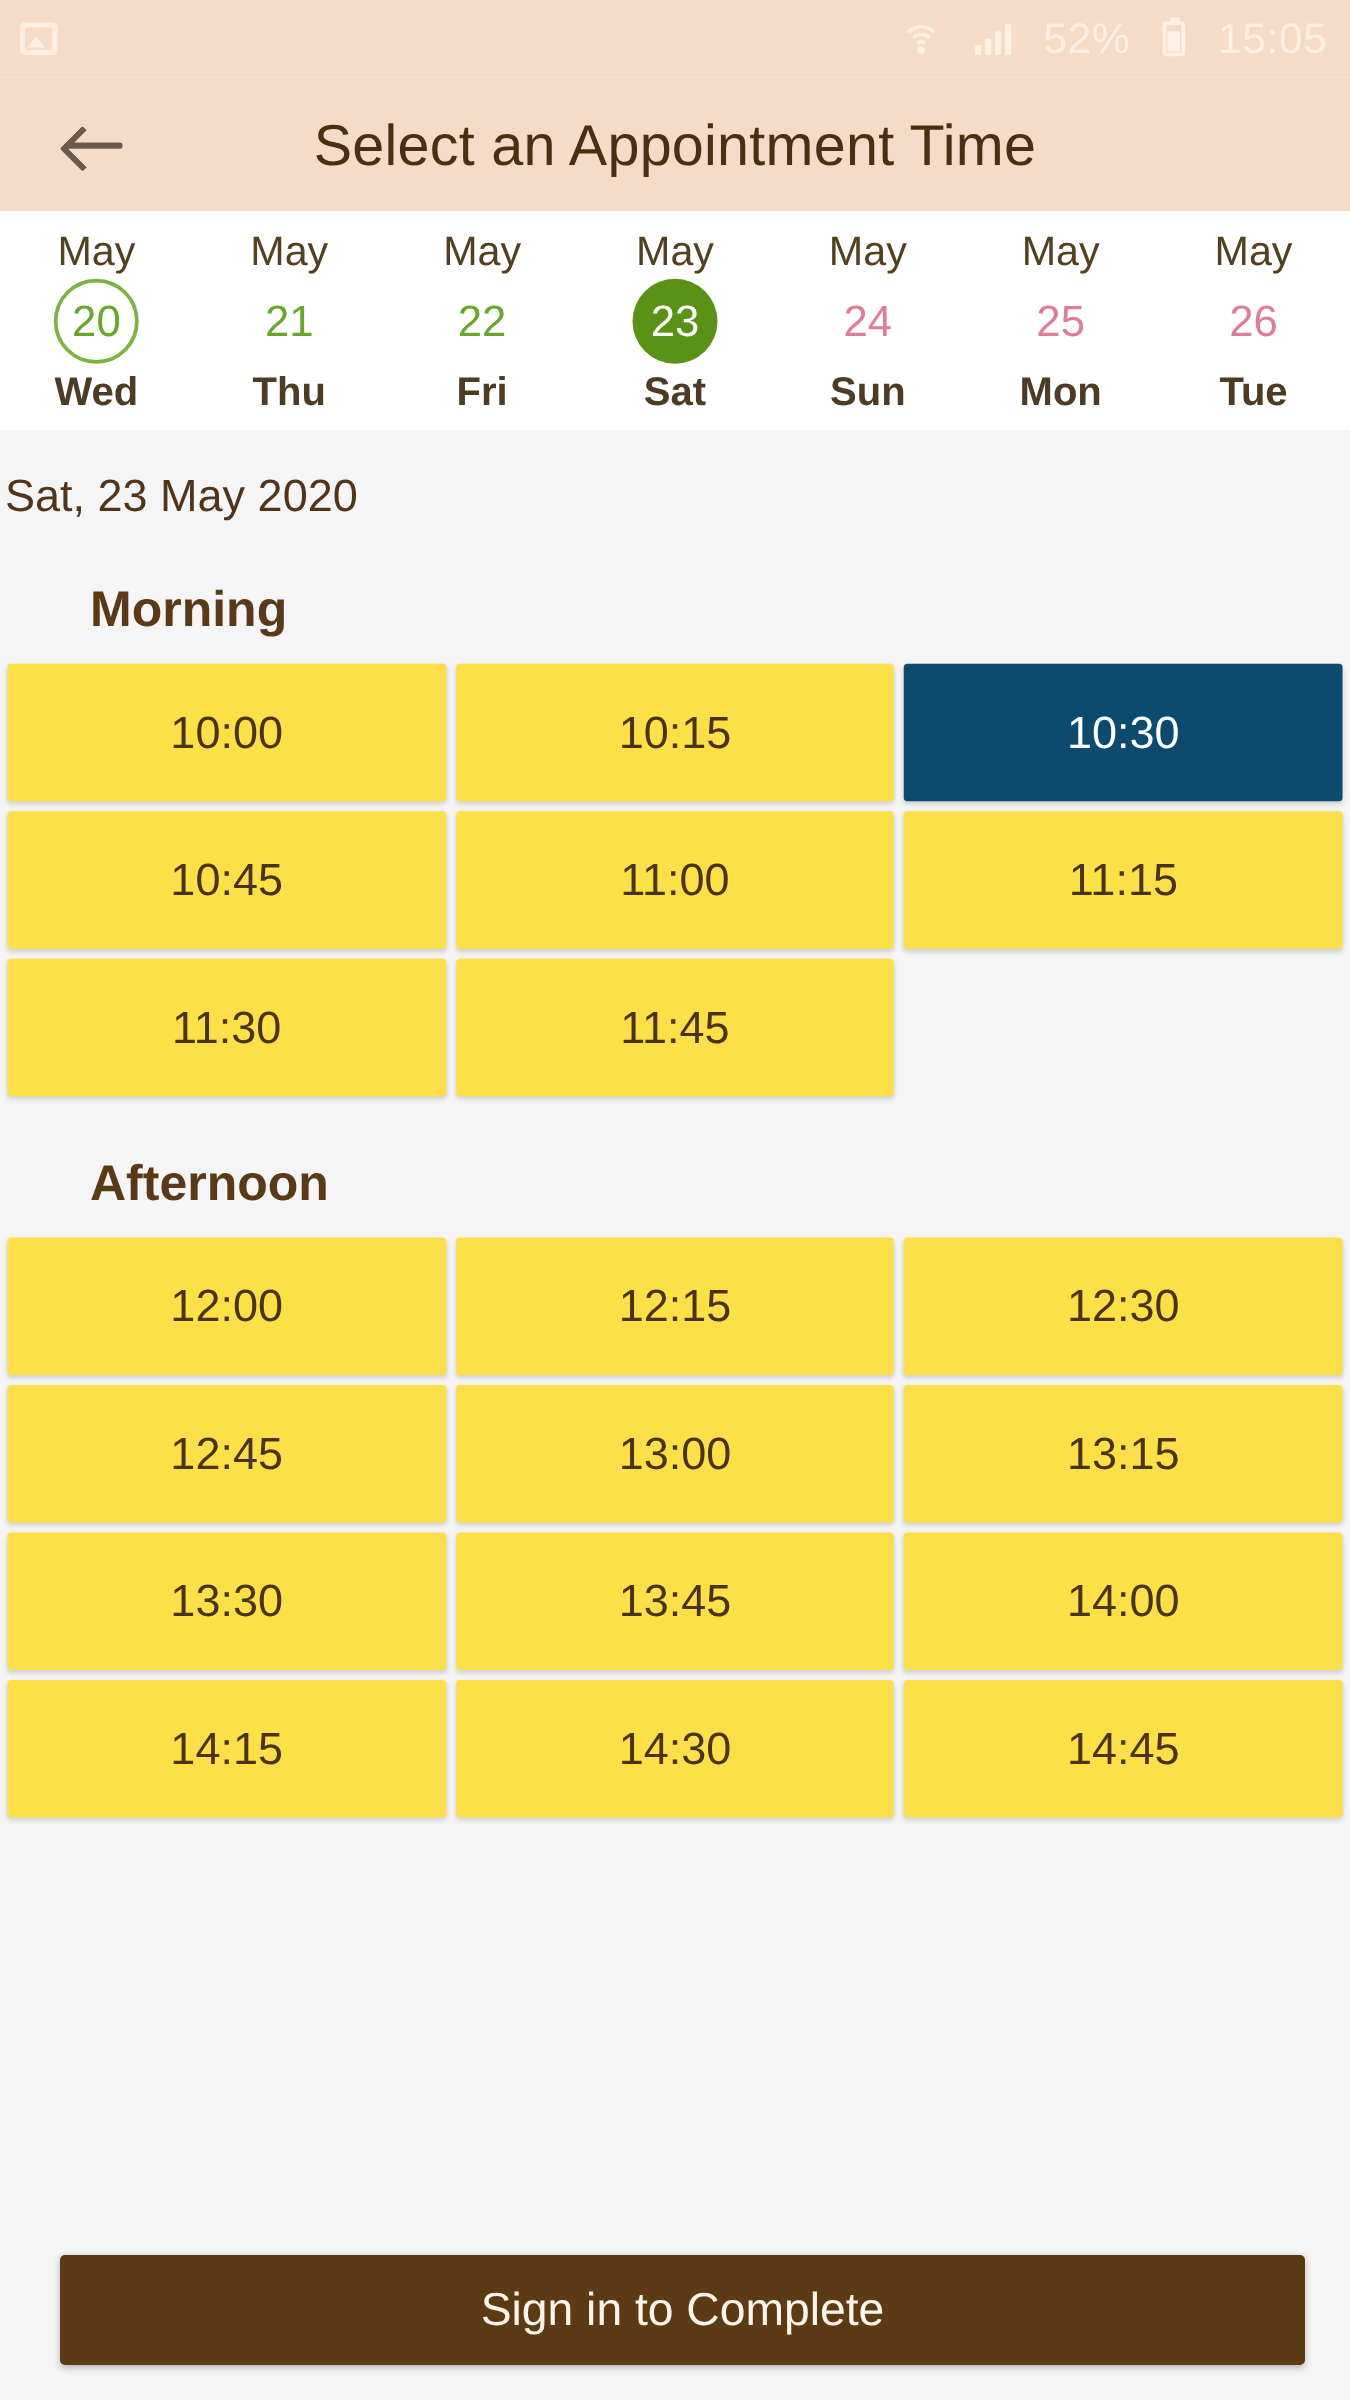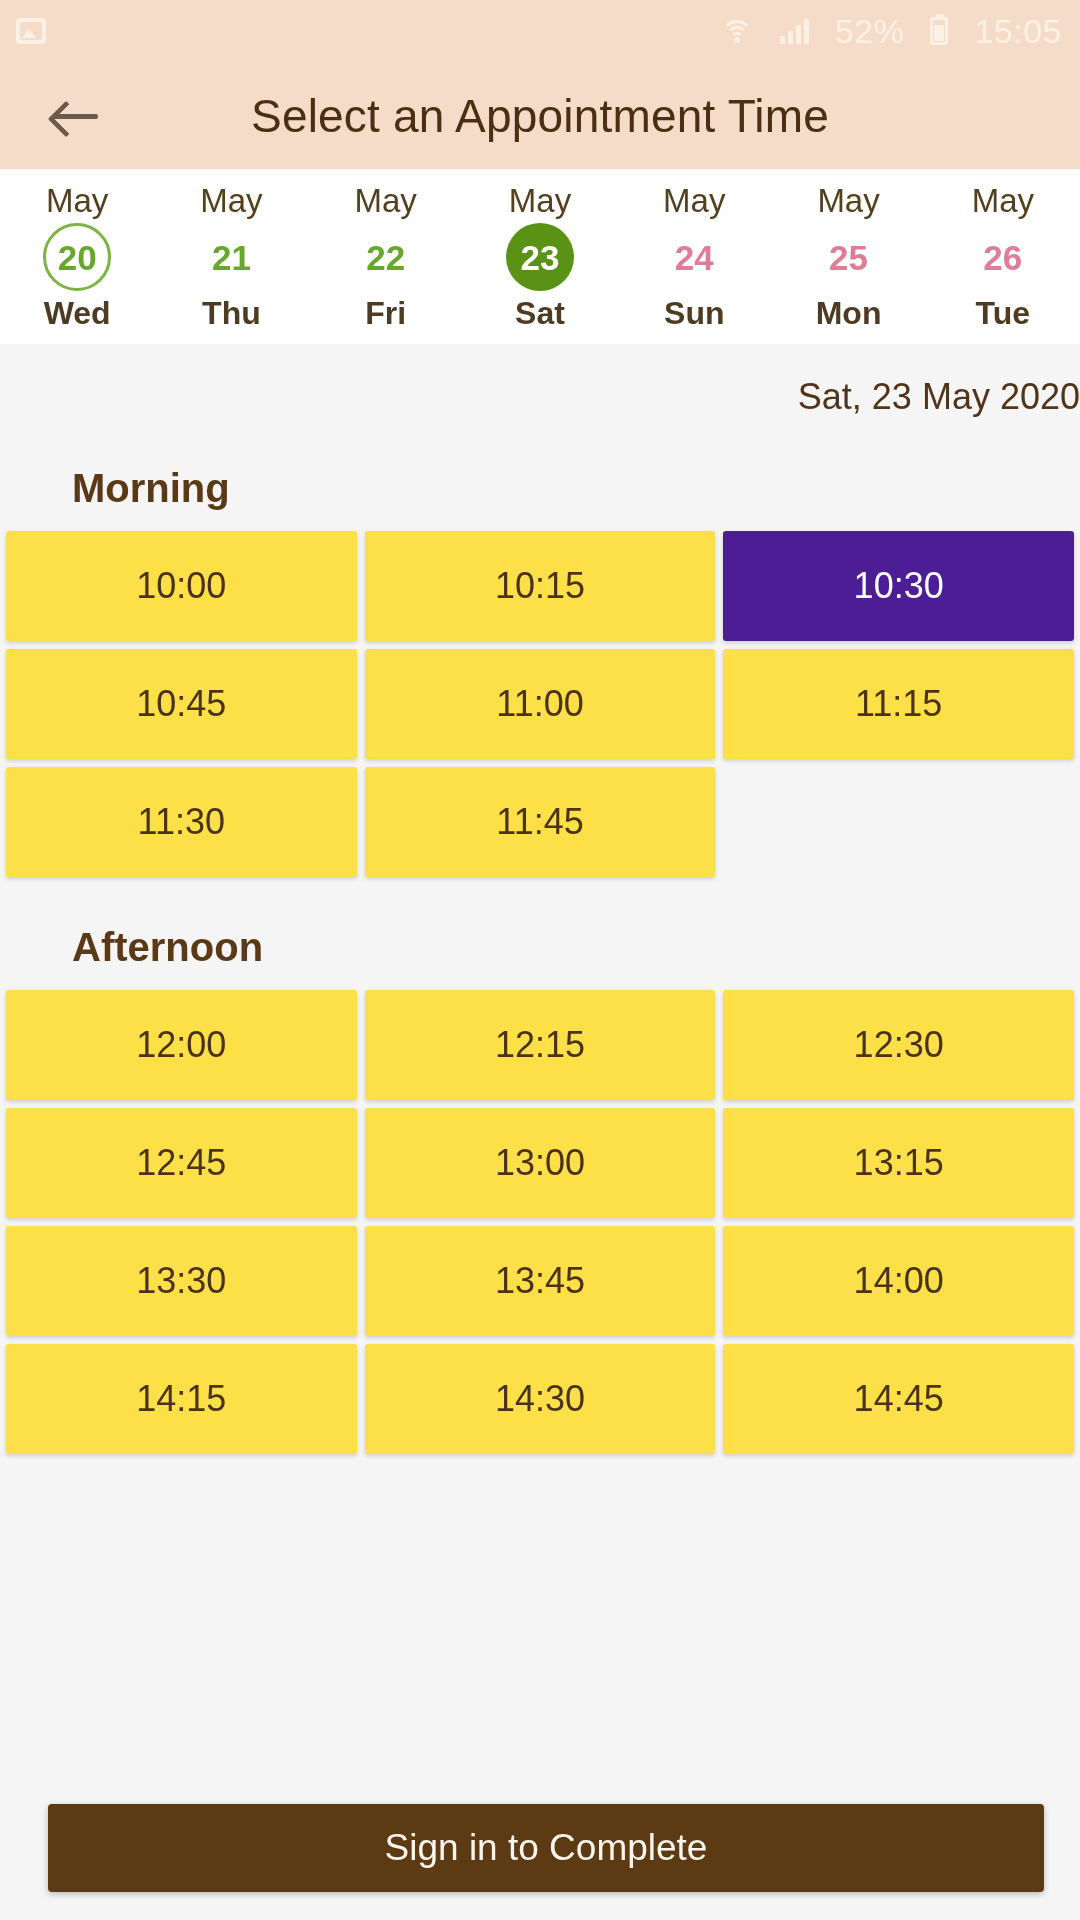--- a/index.html
+++ b/index.html
@@ -77,50 +77,50 @@
   .datestrip {
     background:#ffffff; height:175px;
     display:flex; align-items:center;
   }
   .daycell {
     flex:1; display:flex; flex-direction:column; align-items:center; justify-content:center;
     gap:6px; cursor:pointer;
   }
   .d-month { font-size:33px; color:#53401f; line-height:1; }
   .d-num {
-    font-size:35px; font-weight:bold; line-height:1;
+    font-size:35px; font-weight:normal; line-height:1;
     width:68px; height:68px; display:flex; align-items:center; justify-content:center;
     border-radius:50%;
   }
   .d-num.green  { color:#68a62c; }
   .d-num.pink   { color:#dd7d98; }
   .d-num.today  { color:#68a62c; border:3px solid #7cb342; }
   .d-num.selected { color:#ffffff; background:#5a9216; }
   .d-day { font-size:32px; font-weight:bold; color:#4d3b23; line-height:1; }
 
   
   .content { background:#f5f5f5; height: calc(1920px - 62px - 107px - 175px); position:relative; overflow:hidden; }
-  .datehead { text-align:right; font-size:36px; color:#51341a; padding:32px 0 0 4px; }
+  .datehead { text-align:left; font-size:36px; color:#51341a; padding:32px 0 0 4px; }
   .sectionhead {
     font-size:40px; font-weight:bold; color:#5a3a16;
     padding: 48px 0 20px 72px;
   }
   .grid {
     display:grid; grid-template-columns: repeat(3, 1fr);
     gap: 8px; padding: 0 6px;
   }
   .slot {
     background:#fde047; height:110px;
     display:flex; align-items:center; justify-content:center;
     font-size:36px; color:#4a3318;
     border-radius:3px;
     box-shadow: 0 2px 4px rgba(0,0,0,.16);
     cursor:pointer;
   }
-  .slot.selected { background:#4c1d95; color:#ffffff;text-align:right; }
+  .slot.selected { background:#0c4a6e; color:#ffffff;text-align:right; }
   .slot.empty { background:transparent; box-shadow:none; cursor:default; }
 
   
   .bottombar {
     position:absolute; left:12px; right:0; bottom:0; height:124px;
     background:#f5f5f5; padding: 8px 36px 28px 36px;
   }
   .signin {
     width:100%; height:100%; background:#5c3a13; color:#fdf5ec;
     border:none; border-radius:4px; font-size:37px;

